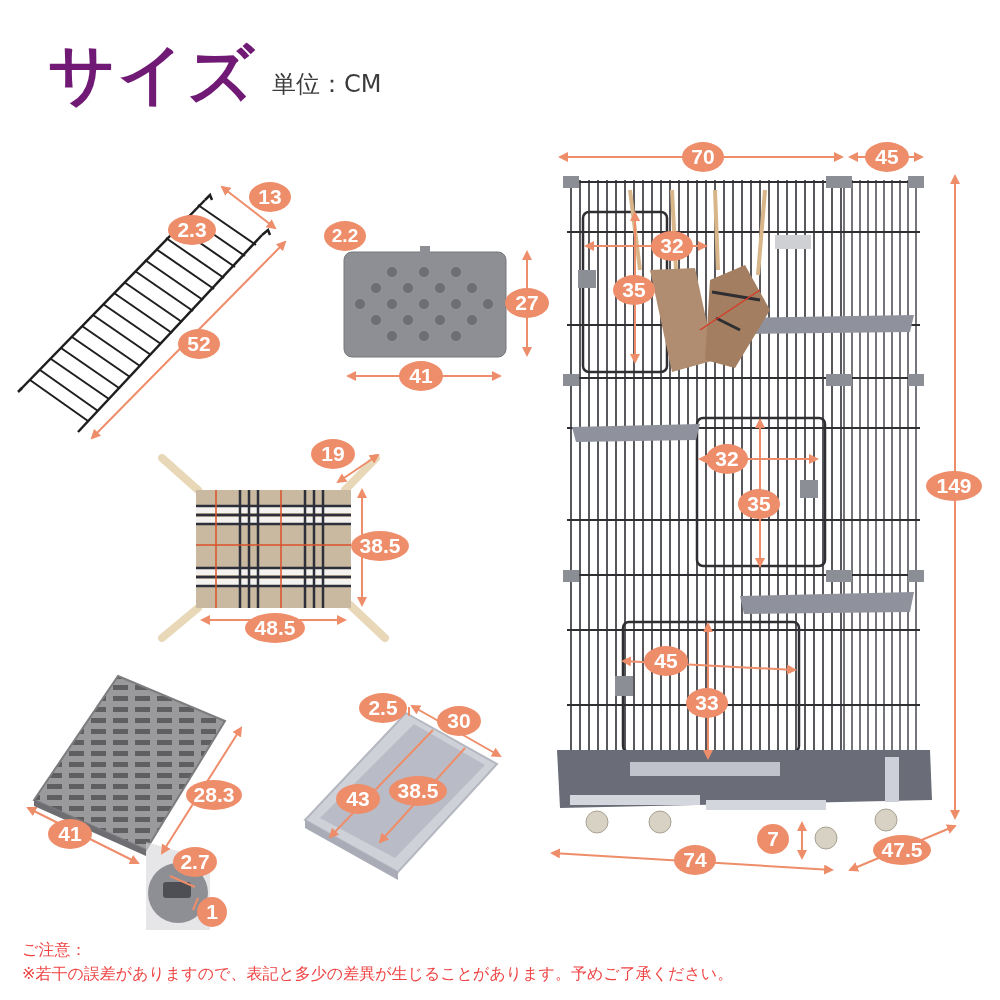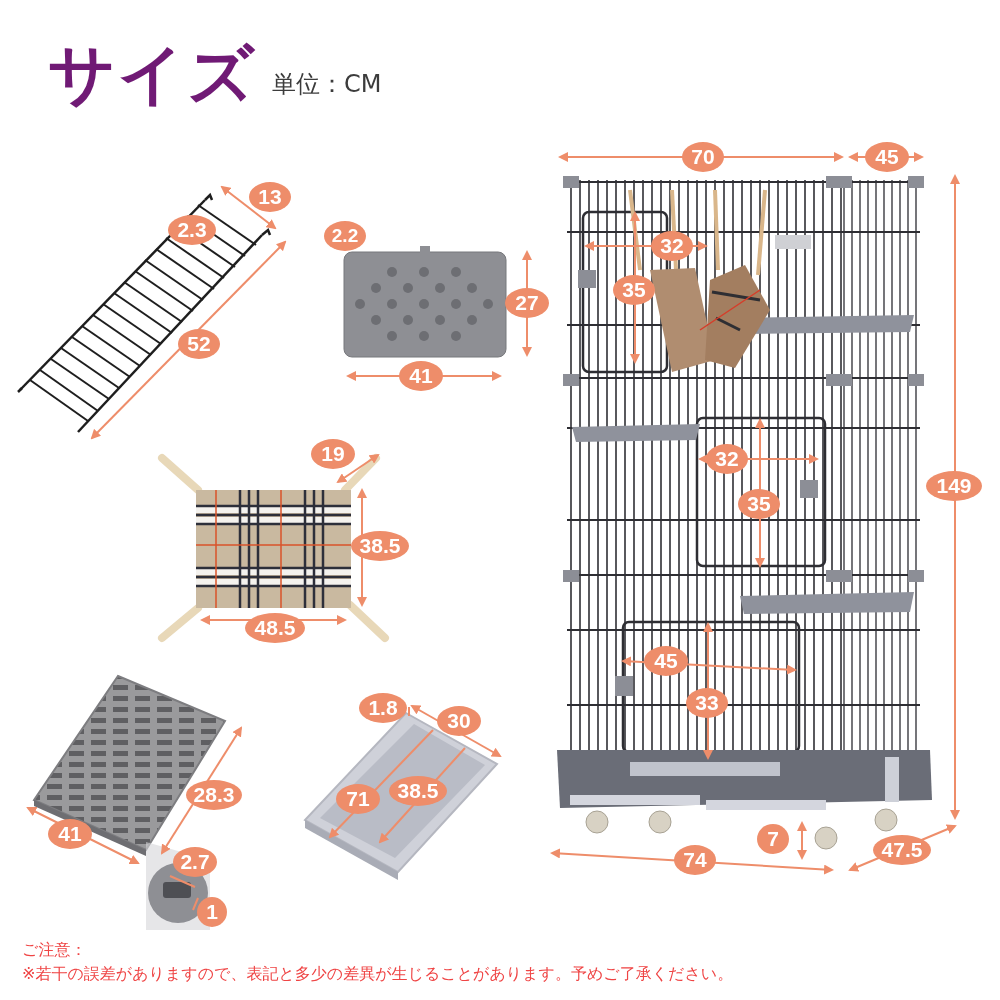--- a/index.html
+++ b/index.html
@@ -267,23 +267,23 @@
 
 <div class="badge" style="left:333px;top:454px;width:44px;">19</div>
 <div class="badge" style="left:380px;top:546px;width:58px;">38.5</div>
 <div class="badge" style="left:275px;top:628px;width:60px;">48.5</div>
 
 <div class="badge" style="left:214px;top:795px;width:56px;">28.3</div>
 <div class="badge" style="left:70px;top:834px;width:44px;">41</div>
 <div class="badge" style="left:195px;top:862px;width:44px;">2.7</div>
 <div class="badge" style="left:212px;top:912px;width:30px;">1</div>
 
-<div class="badge" style="left:383px;top:708px;width:48px;">1.8</div>
+<div class="badge" style="left:383px;top:708px;width:48px;">2.5</div>
 <div class="badge" style="left:459px;top:721px;width:44px;">30</div>
-<div class="badge" style="left:358px;top:799px;width:44px;">71</div>
+<div class="badge" style="left:358px;top:799px;width:44px;">43</div>
 <div class="badge" style="left:418px;top:791px;width:58px;">38.5</div>
 
 <div class="badge" style="left:703px;top:157px;width:42px;">70</div>
 <div class="badge" style="left:887px;top:157px;width:44px;">45</div>
 <div class="badge" style="left:954px;top:486px;width:56px;">149</div>
 <div class="badge" style="left:672px;top:246px;width:42px;">32</div>
 <div class="badge" style="left:634px;top:290px;width:42px;">35</div>
 <div class="badge" style="left:727px;top:459px;width:42px;">32</div>
 <div class="badge" style="left:759px;top:504px;width:42px;">35</div>
 <div class="badge" style="left:666px;top:661px;width:44px;">45</div>

